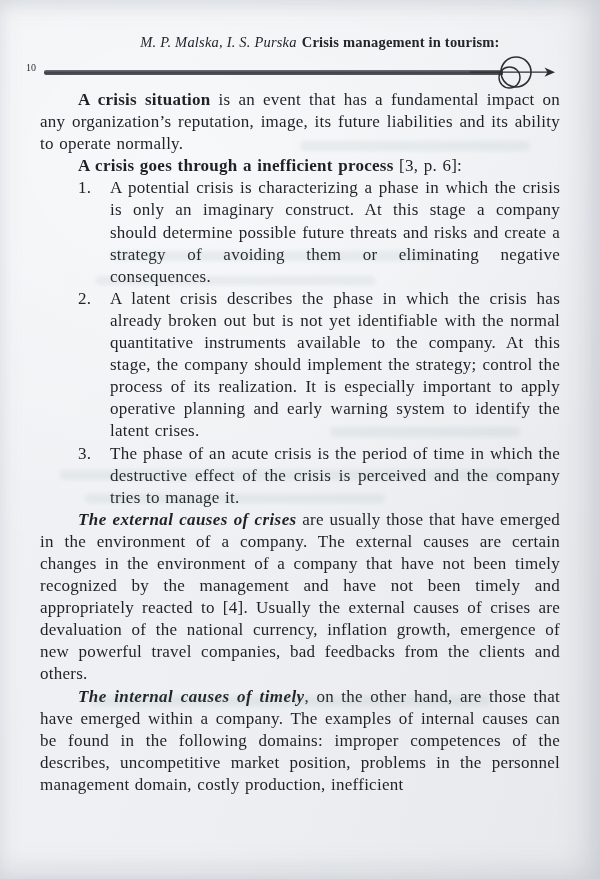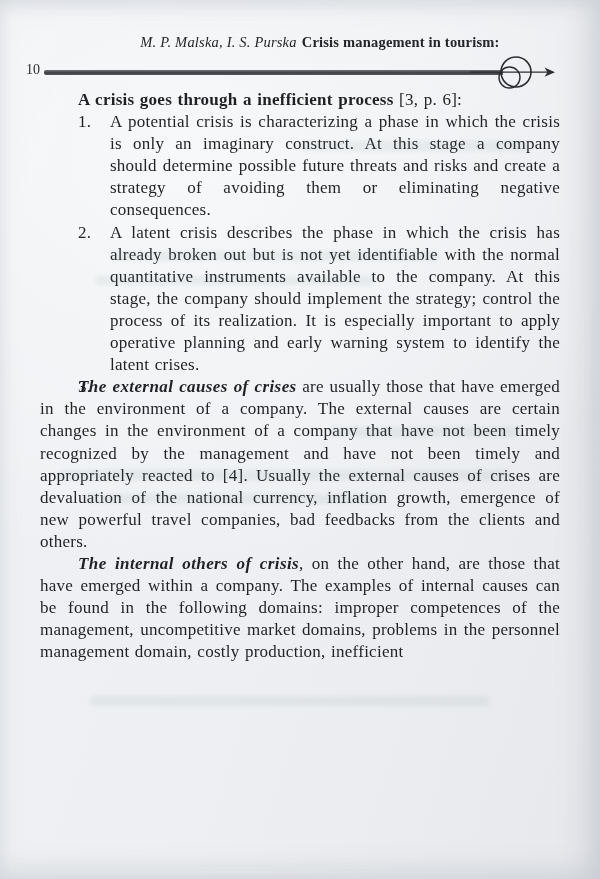--- a/index.html
+++ b/index.html
@@ -30,21 +30,21 @@
   .header{
     position:absolute; left:62px; right:22px; top:34px;
     text-align:center;
     font-size:14.5px; line-height:16px;
     color:#232528;
   }
   .authors{ font-style:italic; font-weight:normal; margin-right:5px; letter-spacing:0.2px;}
   .htitle{ font-weight:bold; letter-spacing:0.2px;}
   .pageno{
     position:absolute; left:26px; top:62px;
-    font-size:14px; color:#2a2c2f;font-family:Liberation Serif, serif;
+    font-size:10px; color:#2a2c2f;font-family:Liberation Serif, serif;
   }
   .rule{
     position:absolute; left:44px; width:459px; top:70px; height:4.5px;
     background:linear-gradient(#70737a 0%, #3e4045 55%, #55585d 100%);
     border-radius:2px 0 0 2px;
   }
   .ornament{
     position:absolute; left:470px; top:50px;
   }
 
@@ -93,26 +93,27 @@
   <div class="rule"></div>
 
   <svg class="ornament" width="92" height="52" viewBox="0 0 92 52">
     <circle cx="46" cy="22" r="15" fill="none" stroke="#2c2e31" stroke-width="1.6"></circle>
     <circle cx="39.5" cy="27.5" r="10.5" fill="none" stroke="#2c2e31" stroke-width="1.4"></circle>
     <line x1="0" y1="22.2" x2="80" y2="22.2" stroke="#2c2e31" stroke-width="1.3"></line>
     <path d="M85,22.2 L74.5,17.6 L77.5,22.2 L74.5,26.8 Z" fill="#2c2e31"></path>
   </svg>
 
   <main class="body-text">
+      <div class="para"><span class="b">A crisis situation</span><span> is an event that has a fundamental impact on any organization’s reputation, image, its future liabilities and its ability to operate normally.</span></div>
       <div class="para"><span class="b">A crisis goes through a inefficient process</span><span> [3, p. 6]:</span></div>
       <div class="li"><span class="num">1.</span><span>A potential crisis is characterizing a phase in which the crisis is only an imaginary construct. At this stage a company should determine possible future threats and risks and create a strategy of avoiding them or eliminating negative consequences.</span></div>
       <div class="li"><span class="num">2.</span><span>A latent crisis describes the phase in which the crisis has already broken out but is not yet identifiable with the normal quantitative instruments available to the company. At this stage, the company should implement the strategy; control the process of its realization. It is especially important to apply operative planning and early warning system to identify the latent crises.</span></div>
-      <div class="li"><span class="num">3.</span></div>
+      <div class="li"><span class="num">3.</span><span>The phase of an acute crisis is the period of time in which the destructive effect of the crisis is perceived and the company tries to manage it.</span></div>
       <div class="para"><span class="bi">The external causes of crises</span><span> are usually those that have emerged in the environment of a company. The external causes are certain changes in the environment of a company that have not been timely recognized by the management and have not been timely and appropriately reacted to [4]. Usually the external causes of crises are devaluation of the national currency, inflation growth, emergence of new powerful travel companies, bad feedbacks from the clients and others.</span></div>
-      <div class="para"><span class="bi">The internal others of crisis</span><span>, on the other hand, are those that have emerged within a company. The examples of internal causes can be found in the following domains: improper competences of the management, uncompetitive market domains, problems in the personnel management domain, costly production, inefficient</span></div>
+      <div class="para"><span class="bi">The internal causes of timely</span><span>, on the other hand, are those that have emerged within a company. The examples of internal causes can be found in the following domains: improper competences of the describes, uncompetitive market position, problems in the personnel management domain, costly production, inefficient</span></div>
     </main>
 
   <div class="ghost g1"></div>
   <div class="ghost g2"></div>
   <div class="ghost g3"></div>
   <div class="ghost g4"></div>
   <div class="ghost g5"></div>
   <div class="ghost g6"></div>
   <div class="ghost g7"></div>
 

